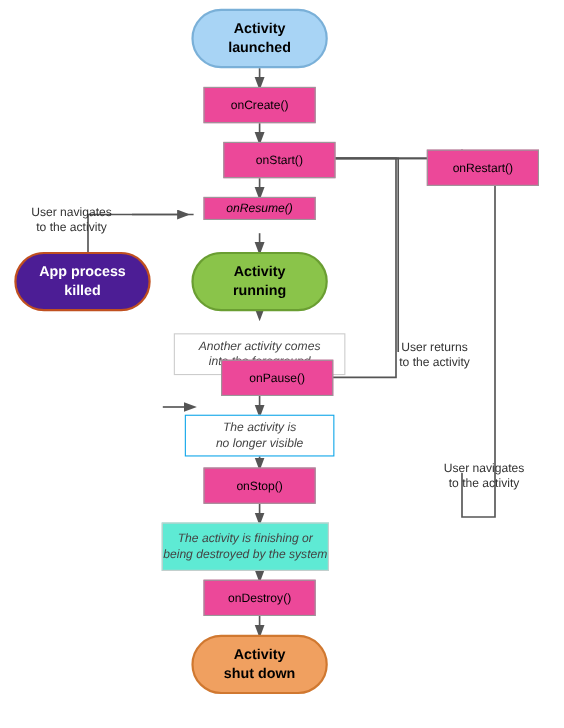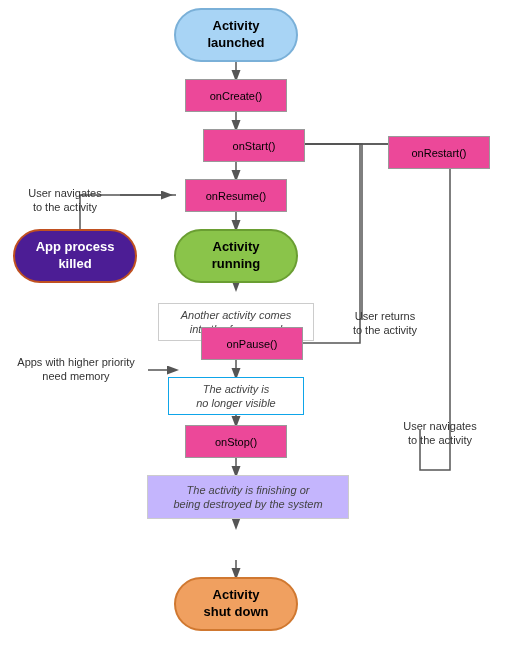--- a/index.html
+++ b/index.html
@@ -157,66 +157,66 @@
   </div>
 
   <div class="node rect-node" style="left:185px; top:129px; width:102px; height:33px;margin-left:18px;">
     <span>onStart()</span>
   </div>
 
   <div class="node rect-node" style="left:388px; top:136px; width:102px; height:33px;">
     <span>onRestart()</span>
   </div>
 
-  <div class="node rect-node" style="left:185px; top:179px; width:102px; height:33px;">
+  <div class="node rect-node" style="left:185px; top:179px; width:102px; height:21px;font-style:italic;">
     <span>onResume()</span>
   </div>
 
   <div class="node text-label" style="left:10px; top:180px; width:110px; height:40px;">
     <span>User navigates<br>to the activity</span>
   </div>
 
   <div class="node oval oval-green" style="left:174px; top:229px; width:124px; height:54px;">
     <span>Activity<br>running</span>
   </div>
 
   <div class="node oval oval-red-orange" style="left:13px; top:229px; width:124px; height:54px;">
     <span>App process<br>killed</span>
   </div>
 
   <div class="node italic-label" style="left:158px; top:303px; width:156px; height:38px; border:1px solid #ccc; background:#fff;">
     <span>Another activity comes<br>into the foreground</span>
   </div>
 
-  <div class="node text-label" style="left:2px; top:348px; width:148px; height:42px;">
-    <span>Apps with higher priority<br>need memory</span>
-  </div>
-
-  <div class="node text-label" style="left:330px; top:303px; width:110px; height:40px;">
+
+  <div class="node text-label" style="left:340px; top:303px; width:110px; height:40px;">
     <span>User returns<br>to the activity</span>
   </div>
 
   <div class="node rect-node" style="left:185px; top:327px; width:102px; height:33px;margin-left:16px;">
     <span>onPause()</span>
   </div>
 
   <div class="node italic-label" style="left:168px; top:377px; width:136px; height:38px; border:1px solid #0ea5e9; background:#fff;">
     <span>The activity is<br>no longer visible</span>
   </div>
 
   <div class="node text-label" style="left:380px; top:413px; width:120px; height:40px;">
     <span>User navigates<br>to the activity</span>
   </div>
 
   <div class="node rect-node" style="left:185px; top:425px; width:102px; height:33px;">
     <span>onStop()</span>
   </div>
 
-  <div class="node italic-label" style="left:147px; top:475px; width:202px; height:44px; border:1px solid #ccc; background:#c4b5fd;">
+  <div class="node italic-label" style="left:147px; top:475px; width:152px; height:44px; border:1px solid #ccc; background:#5eead4;">
     <span>The activity is finishing or<br>being destroyed by the system</span>
   </div>
 
+  <div class="node rect-node" style="left:185px; top:527px; width:102px; height:33px;">
+    <span>onDestroy()</span>
+  </div>
 
   <div class="node oval oval-orange" style="left:174px; top:577px; width:124px; height:54px;">
     <span>Activity<br>shut down</span>
   </div>
 
 </div>
 
 </body></html>

